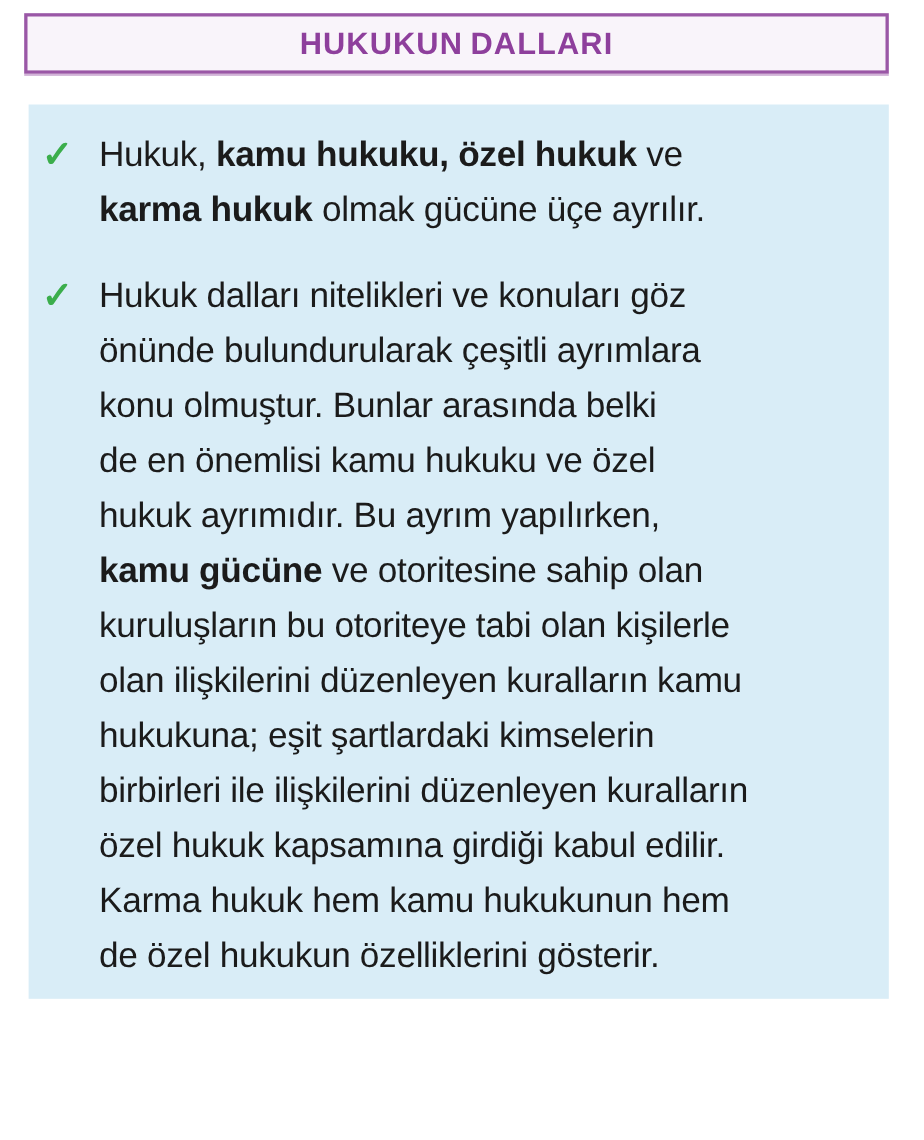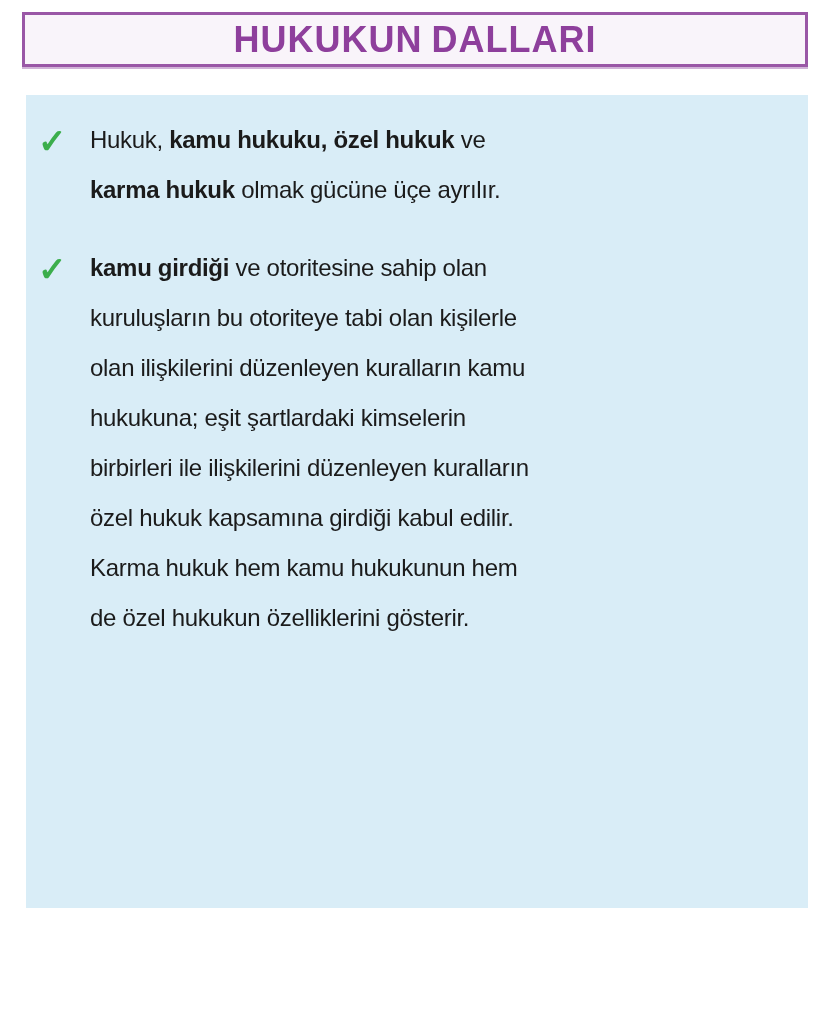--- a/index.html
+++ b/index.html
@@ -12,21 +12,21 @@
   }
   .title-box{
     position:absolute;left:22px;top:12px;
     width:786px;height:55px;box-sizing:border-box;
     border:3px solid var(--title-border,#9a57a6);
     background:var(--title-bg,#f9f4fa);
     box-shadow:0 2px 0 rgba(154,87,166,.45);
     display:flex;align-items:center;justify-content:center;
   }
   .title-text{
-    font-size:36px;font-weight:700;
+    font-size:28px;font-weight:700;
     color:var(--title-color,#8e3f9c);
     letter-spacing:1px;word-spacing:-2px;
     white-space:nowrap;
   }
   .content-panel{
     position:absolute;left:26px;top:95px;
     width:782px;height:813px;box-sizing:border-box;
     background:var(--panel-bg,#d9edf7);
     padding:20px 26px 8px 12px;
   }
@@ -36,21 +36,21 @@
   }
   .check-icon{
     flex:0 0 30px;
     margin-right:22px;
     color:var(--check-color,#3bae4c);
     font-size:34px;font-weight:700;
     line-height:50px;
     transform:translateY(1px);
   }
   .bullet-text{
-    font-size:24px;line-height:50px;
+    font-size:32px;line-height:50px;
     letter-spacing:-0.3px;
     color:var(--text-color,#1b1b1b);
     white-space:pre-line;
   }
   .bullet-text .b{font-weight:700;}
 </style>
 </head>
 <body style="--title-color: #8e3f9c; --title-bg: #f9f4fa; --title-border: #9a57a6; --panel-bg: #d9edf7; --text-color: #1b1b1b; --check-color: #3bae4c;">
 
 <div class="page">
@@ -61,21 +61,26 @@
 
   <div class="content-panel">
 
   <div class="bullet-row">
         <span class="check-icon">✓</span>
         <div class="bullet-text"><span>Hukuk, </span><span class="b">kamu hukuku, özel hukuk</span><span> ve
 </span><span class="b">karma hukuk</span><span> olmak gücüne üçe ayrılır.</span></div>
       </div>
       <div class="bullet-row">
         <span class="check-icon">✓</span>
-        <div class="bullet-text"><span class="b">kamu girdiği</span><span> ve otoritesine sahip olan
+        <div class="bullet-text"><span>Hukuk dalları nitelikleri ve konuları göz
+önünde bulundurularak çeşitli ayrımlara
+konu olmuştur. Bunlar arasında belki
+de en önemlisi kamu hukuku ve özel
+hukuk ayrımıdır. Bu ayrım yapılırken,
+</span><span class="b">kamu gücüne</span><span> ve otoritesine sahip olan
 kuruluşların bu otoriteye tabi olan kişilerle
 olan ilişkilerini düzenleyen kuralların kamu
 hukukuna; eşit şartlardaki kimselerin
 birbirleri ile ilişkilerini düzenleyen kuralların
 özel hukuk kapsamına girdiği kabul edilir.
 Karma hukuk hem kamu hukukunun hem
 de özel hukukun özelliklerini gösterir.</span></div>
       </div>
     </div>
 

